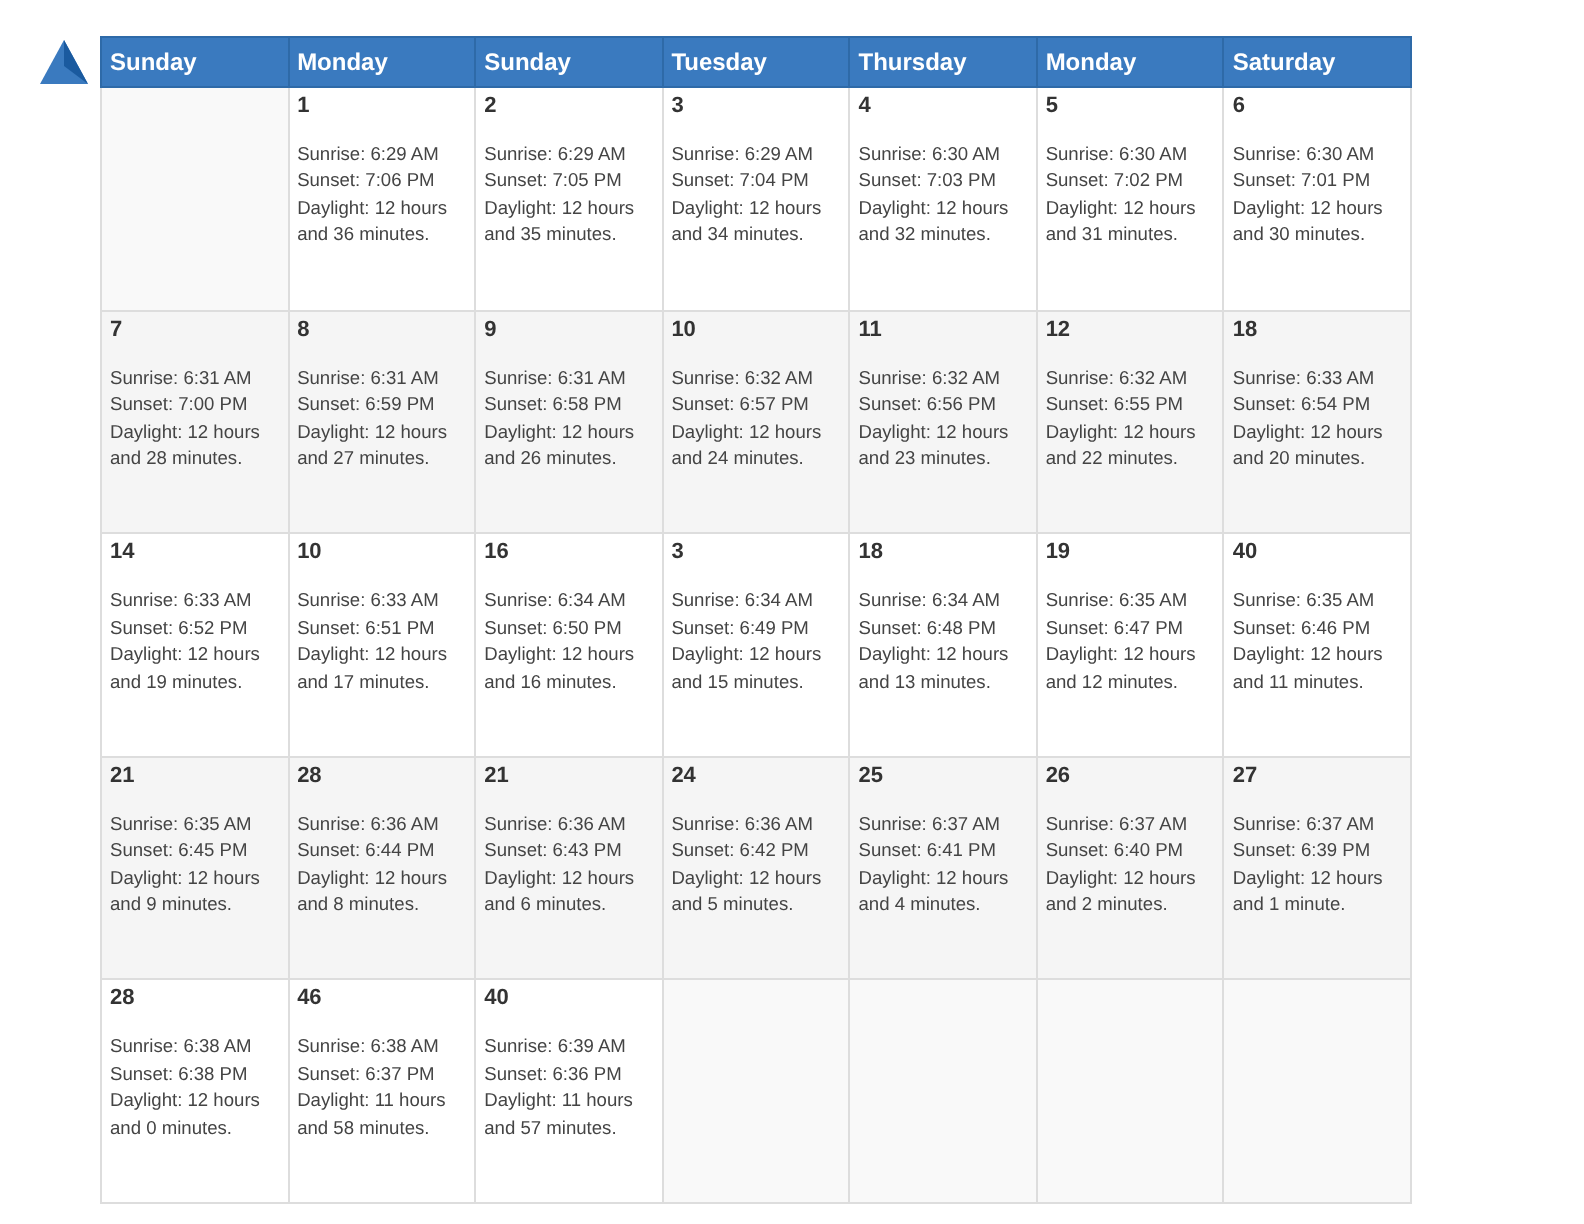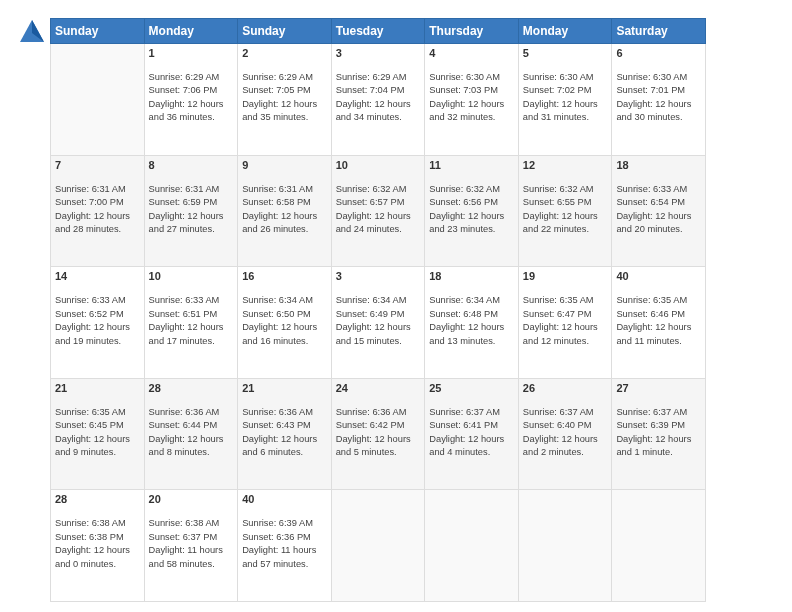--- a/index.html
+++ b/index.html
@@ -254,21 +254,21 @@
             <span class="day-number">27</span>
             <div class="sun-info">Sunrise: 6:37 AM<br>Sunset: 6:39 PM<br>Daylight: 12 hours<br>and 1 minute.</div>
           </td>
         </tr>
         <tr>
           <td>
             <span class="day-number">28</span>
             <div class="sun-info">Sunrise: 6:38 AM<br>Sunset: 6:38 PM<br>Daylight: 12 hours<br>and 0 minutes.</div>
           </td>
           <td>
-            <span class="day-number">20</span>
+            <span class="day-number">46</span>
             <div class="sun-info">Sunrise: 6:38 AM<br>Sunset: 6:37 PM<br>Daylight: 11 hours<br>and 58 minutes.</div>
           </td>
           <td>
             <span class="day-number">40</span>
             <div class="sun-info">Sunrise: 6:39 AM<br>Sunset: 6:36 PM<br>Daylight: 11 hours<br>and 57 minutes.</div>
           </td>
           <td class="empty"></td>
           <td class="empty"></td>
           <td class="empty"></td>
           <td class="empty"></td>

